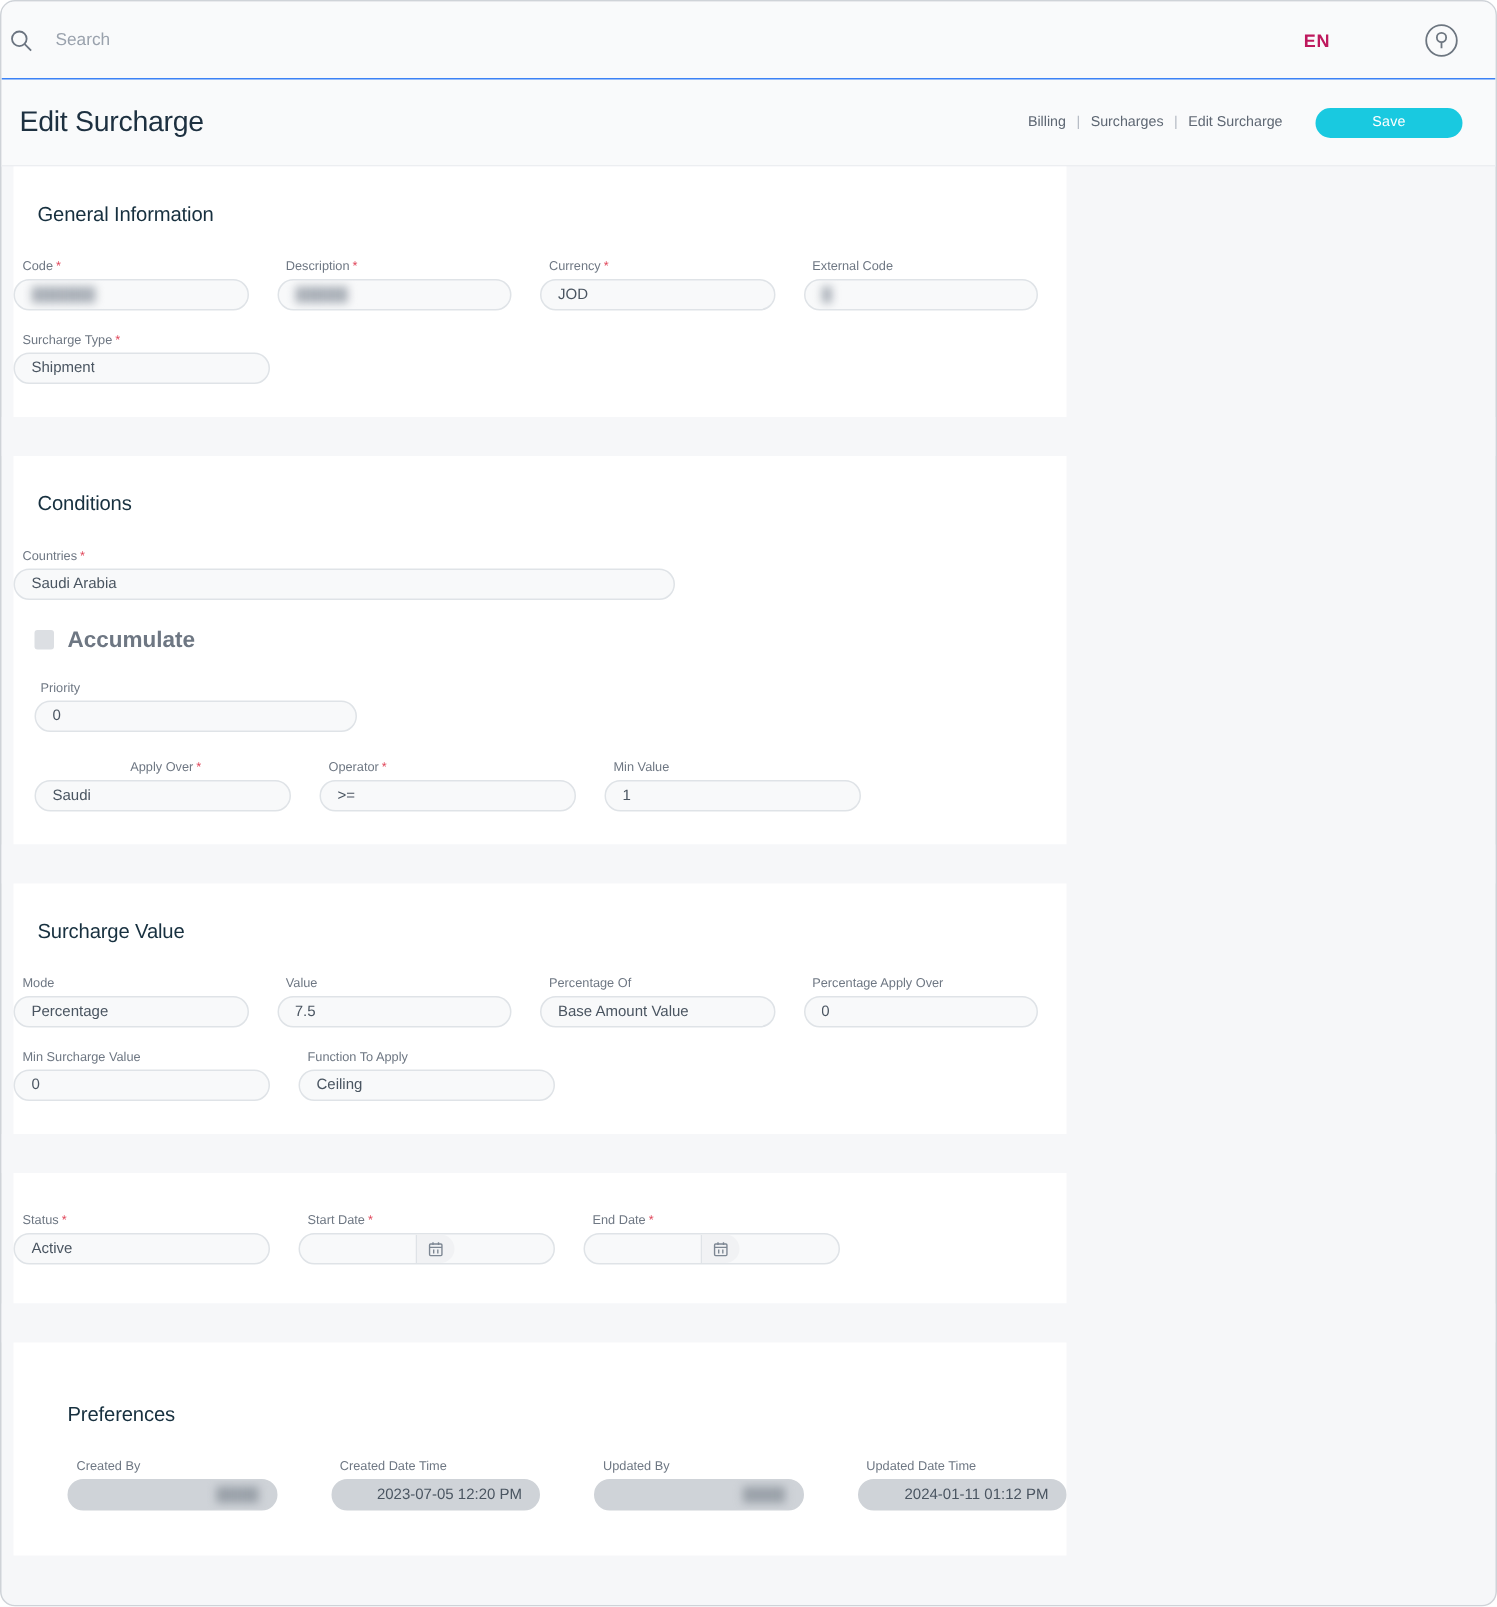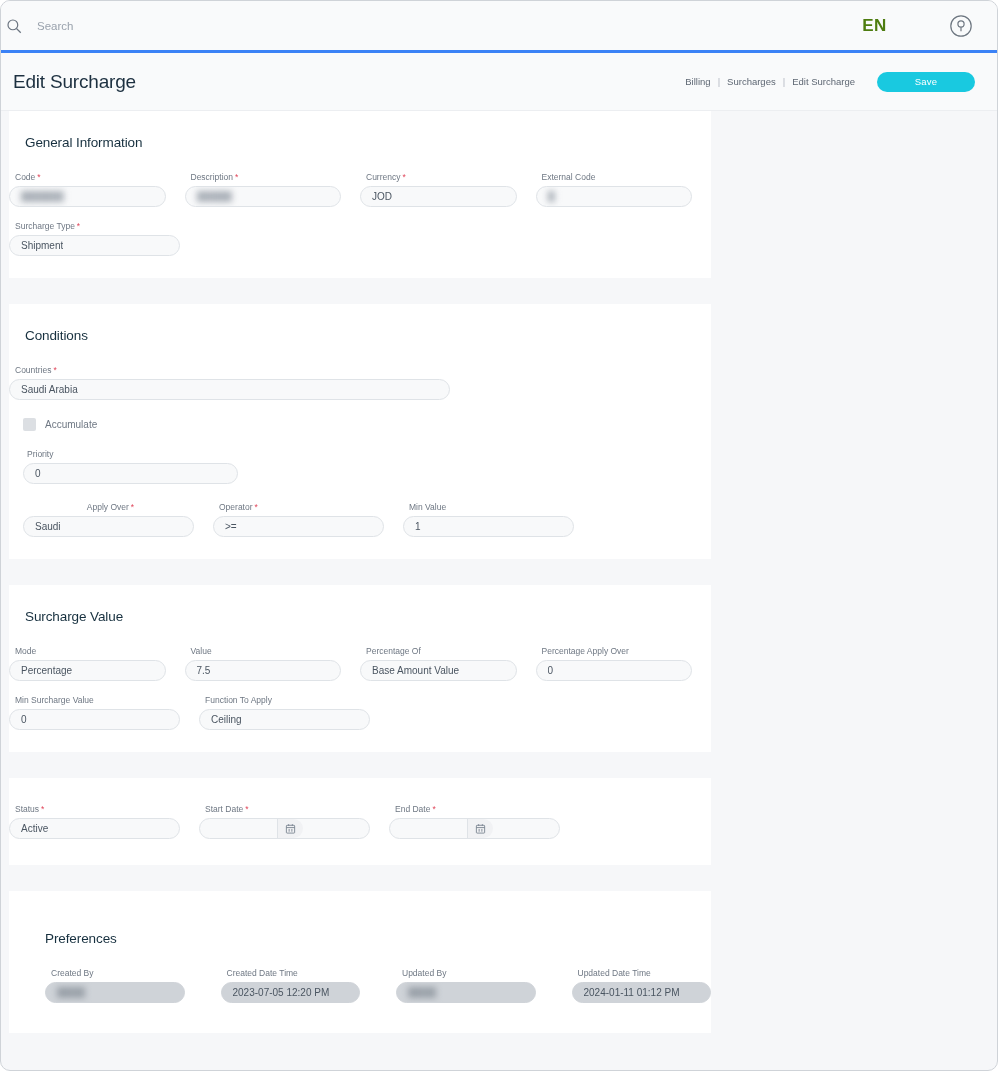--- a/index.html
+++ b/index.html
@@ -19,21 +19,21 @@
     border: 1px solid #cfd3d8;
     border-radius: 10px;
     overflow: hidden;
   }
 
   
   .topbar {
     position: relative;
     height: 52px;
     background: #f9fafb;
-    border-bottom: 3px solid #3b82f6;
+    border-bottom: 1px solid #3b82f6;
     display: flex;
     align-items: center;
     padding: 0 24px 0 4px;
   }
   .search-wrap {
     display: flex;
     align-items: center;
     gap: 14px;
     flex: 1;
   }
@@ -43,23 +43,23 @@
     outline: none;
     background: transparent;
     font-family: "Liberation Sans", sans-serif;
     font-size: 11.5px;
     color: #5f6875;
     width: 260px;
     padding: 2px 0;
   }
   .search-input::placeholder { color: #9aa2ad; }
   .lang-btn {
-    font-size: 17px;
+    font-size: 12px;
     font-weight: 700;
-    color: #4d7c0f;
+    color: #be185d;
     letter-spacing: 0.6px;
     cursor: pointer;
     padding: 4px 10px;
     margin-right: 52px;
   }
   .avatar-btn {
     width: 24px; height: 24px;
     color: #6d7680;
     cursor: pointer;
     display:block;
@@ -153,20 +153,21 @@
     align-items: center;
     padding: 0 11px;
     font-size: 10px;
     color: #4a5561;
     overflow: hidden;
   }
   .fbox.disabled {
     background: #cfd3d8;
     border-color: #cfd3d8;
     color: #4a5561;
+    justify-content: flex-end;
   }
   .fbox .val { white-space: nowrap; overflow: hidden; text-overflow: ellipsis; }
 
   
   .blurred {
     filter: blur(3px);
     color: #aab0b8;
     user-select: none;
   }
   .fbox.disabled .blurred { color: #9aa1a9; }
@@ -195,21 +196,21 @@
     gap: 9px;
     margin: 8px 0 18px 16px;
   }
   .checkbox {
     width: 13px; height: 13px;
     background: #dcdfe3;
     border-radius: 2px;
     cursor: pointer;
     flex: 0 0 auto;
   }
-  .checklabel { font-size: 10px; color: #6e7783; }
+  .checklabel { font-size: 15px; color: #6e7783; font-weight: bold; }
 
   .prefs-spacer { height: 38px; }
 </style>
 </head>
 <body>
 
 <div id="app-frame">
 
   <div class="topbar">
     <div class="search-wrap">

